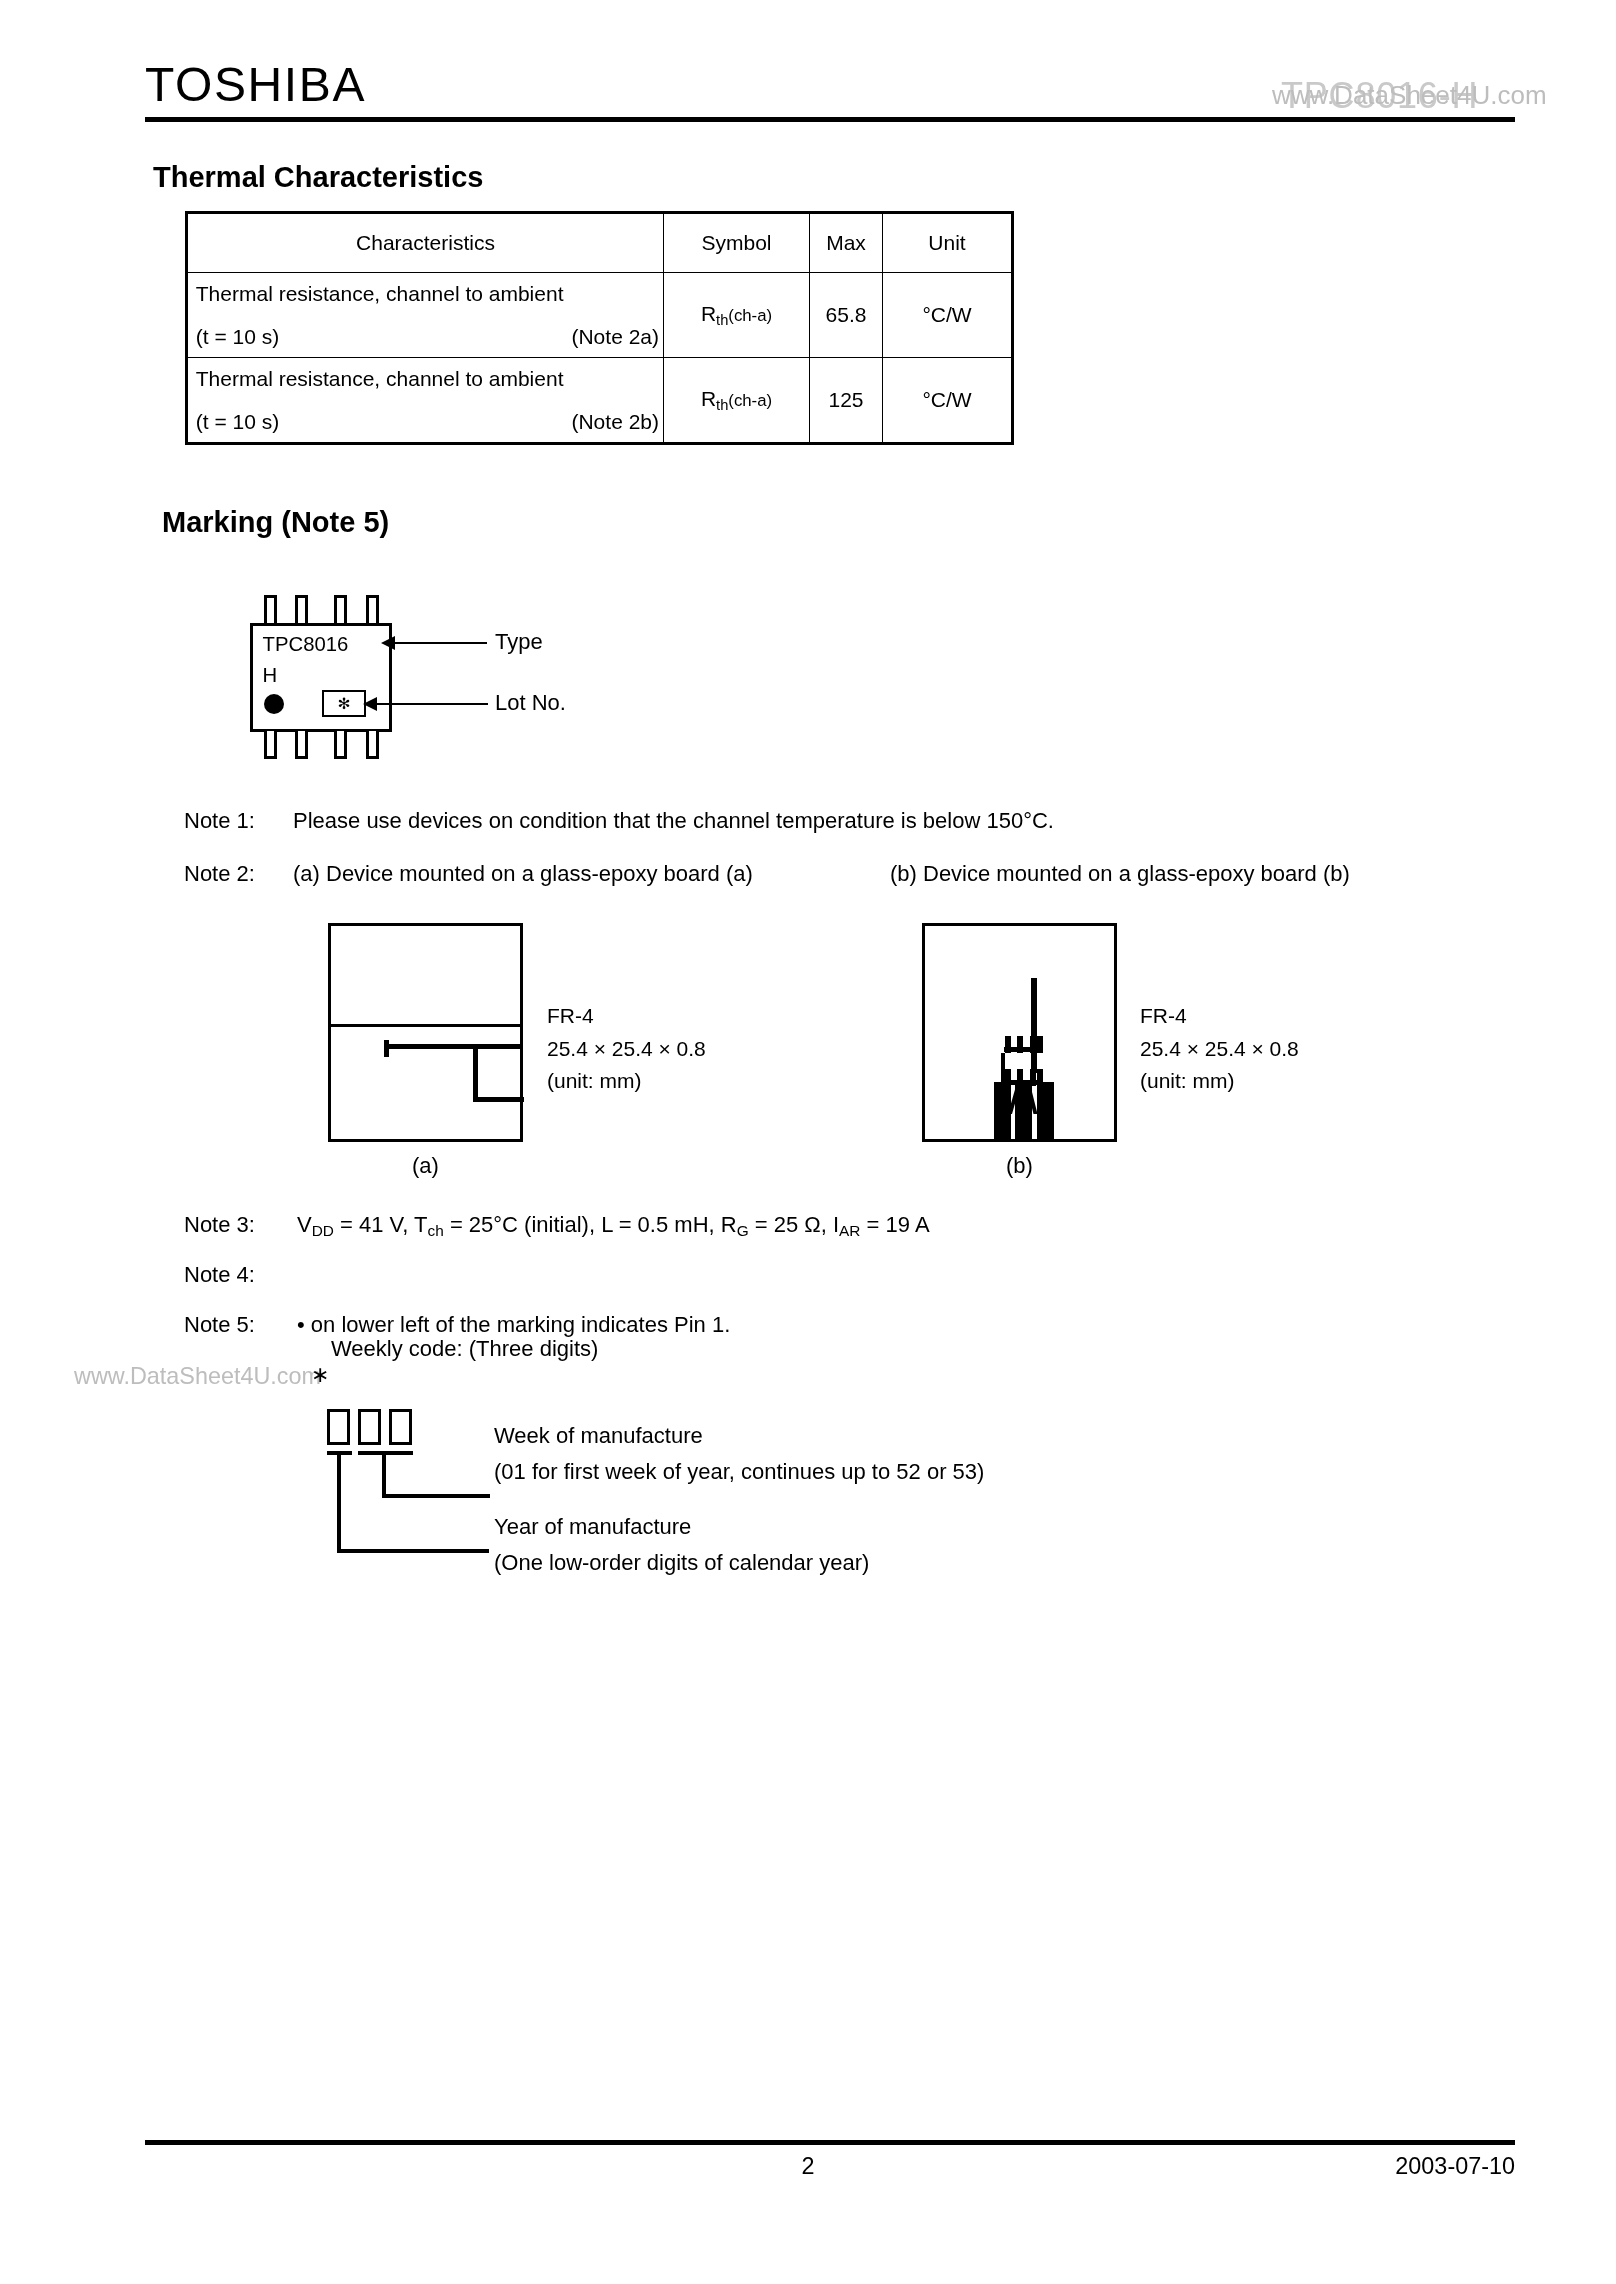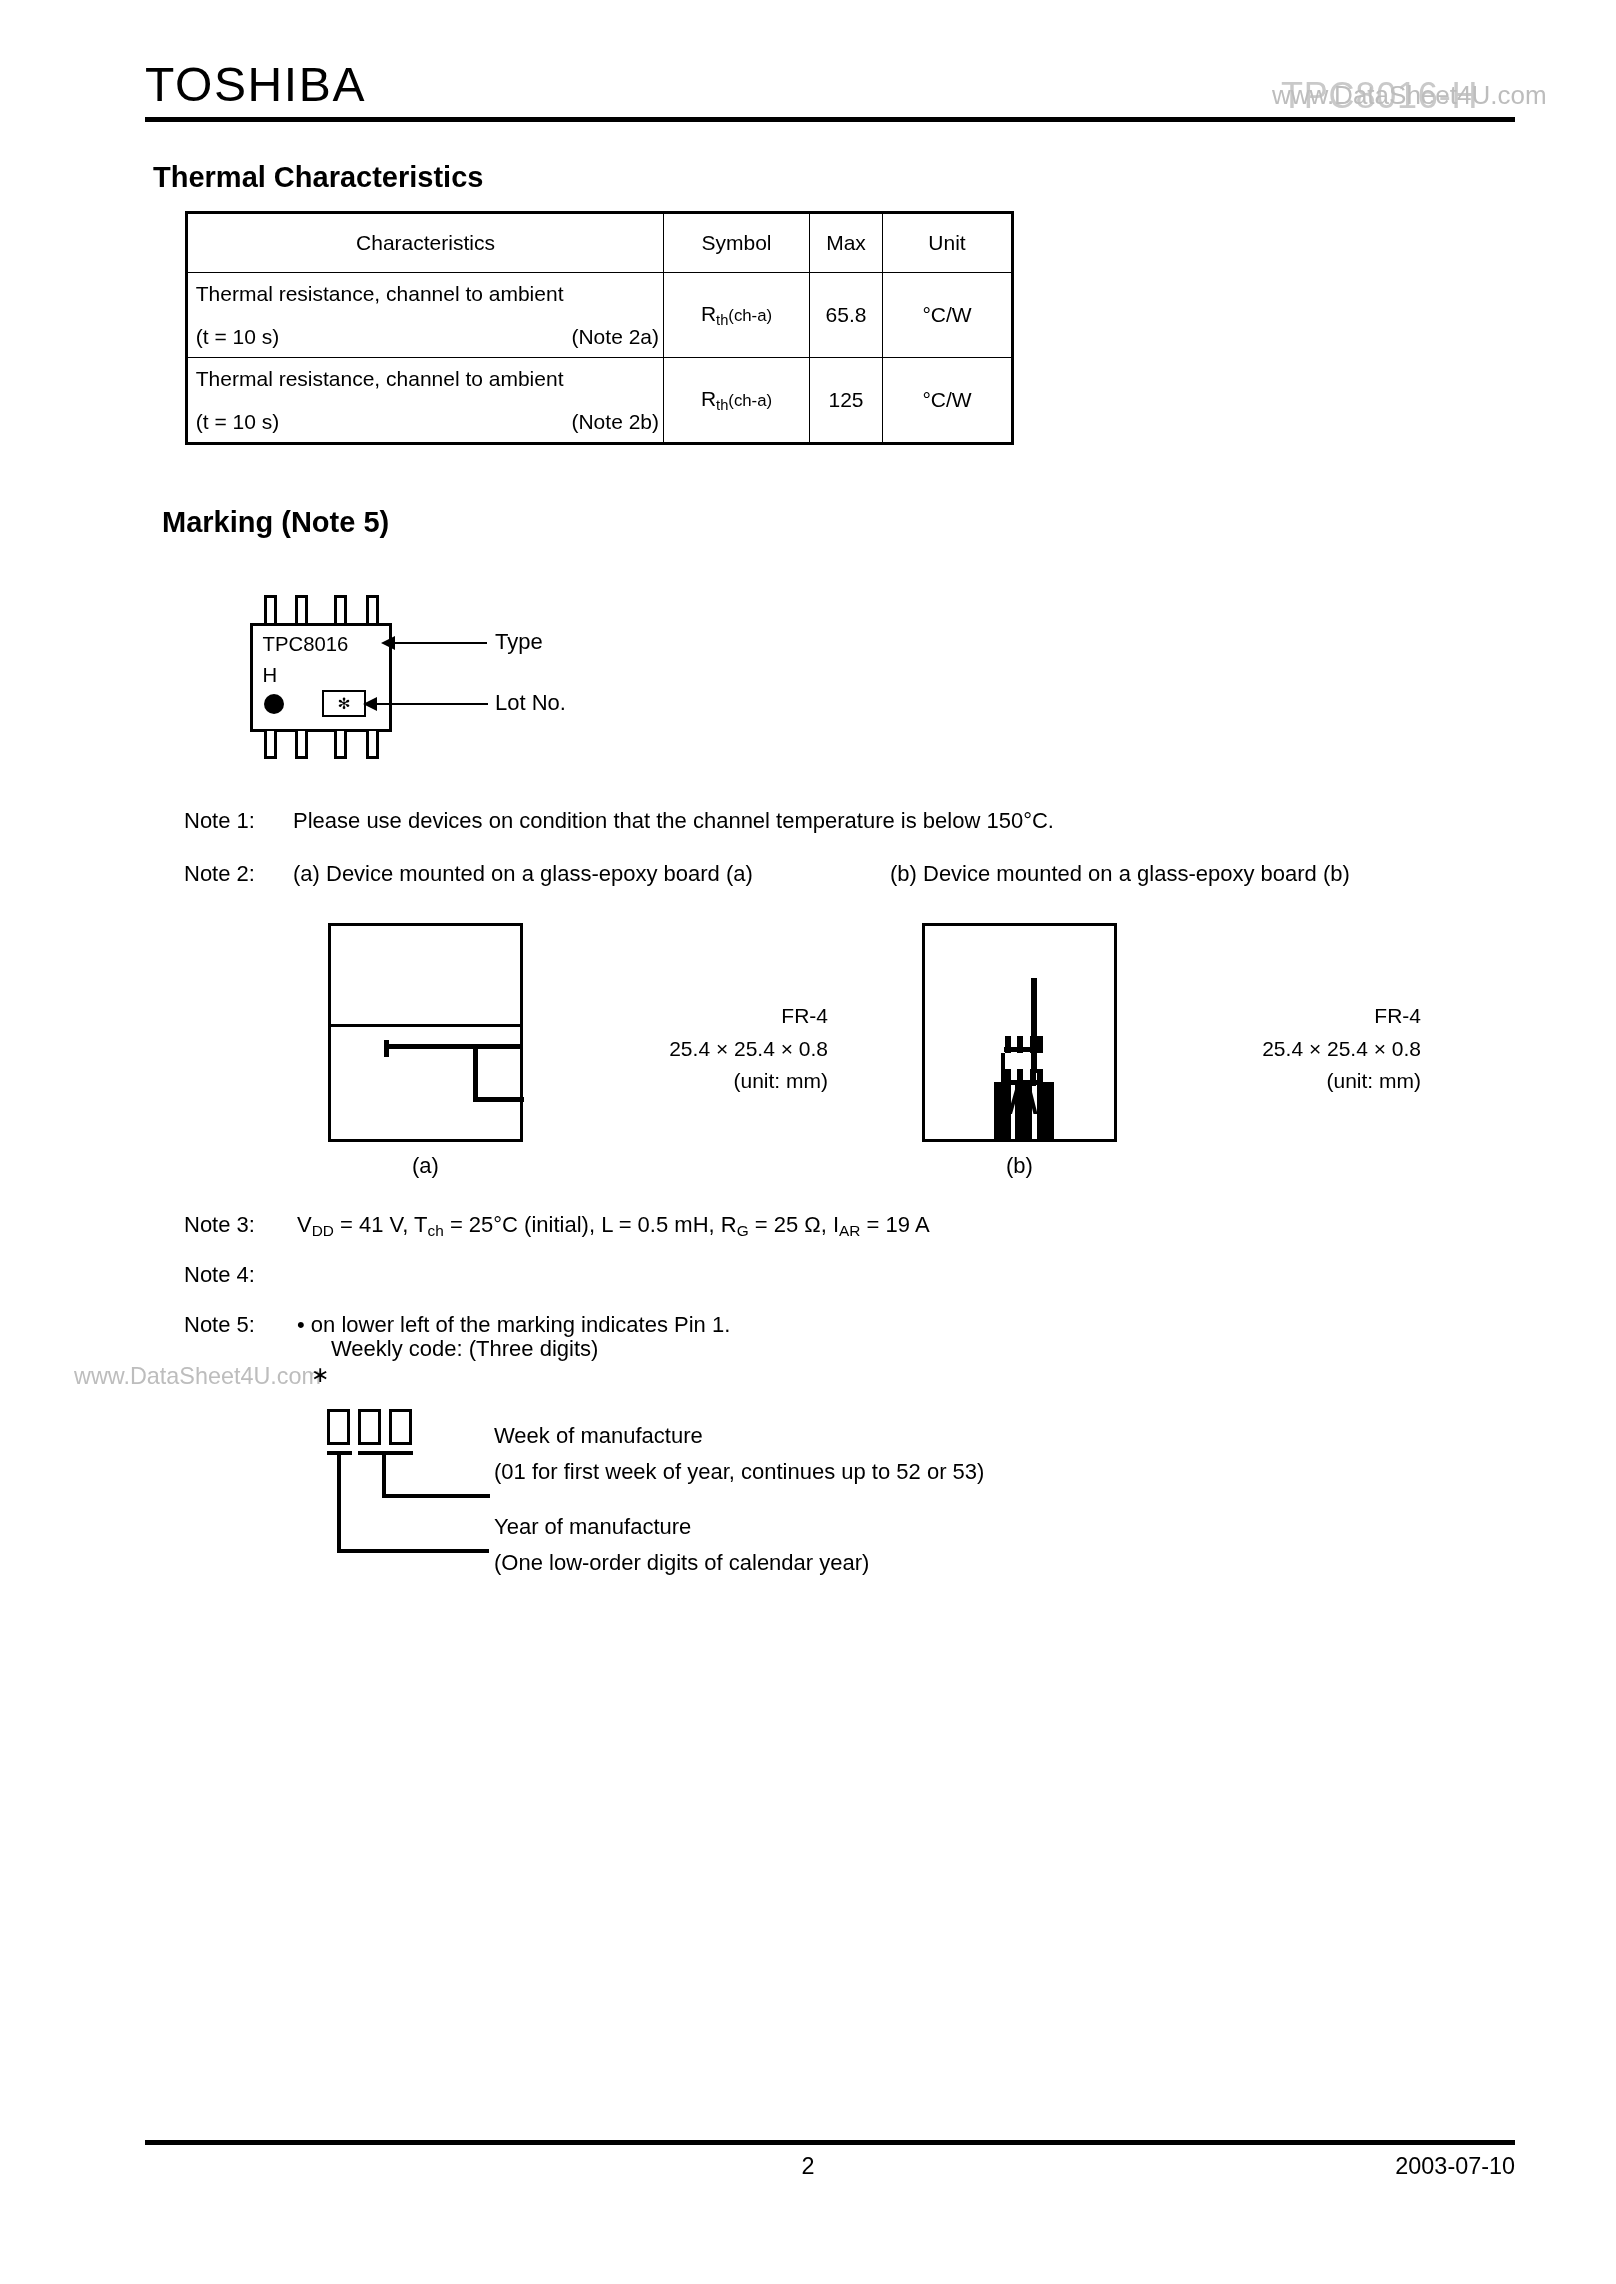--- a/index.html
+++ b/index.html
@@ -122,21 +122,21 @@
 
   
   .board-box {
     position:absolute;
     border:3.9px solid #000; box-sizing:border-box; background:#fff;
   }
   .board-caption {
     position:absolute; font-size:22px; white-space:nowrap; text-align:center;
   }
   .spec-block {
-    position:absolute; font-size:21px; text-align:right; line-height:1.55;
+    position:absolute; font-size:21px; text-align:left; line-height:1.55;
     white-space:nowrap;
   }
   .rule { position:absolute; background:#000; }
 
   
   .code-box {
     position:absolute; width:23.4px; height:36px;
     border:3.1px solid #000; box-sizing:border-box; background:#fff;
   }
   .code-text { position:absolute; font-size:22px; white-space:nowrap; }

